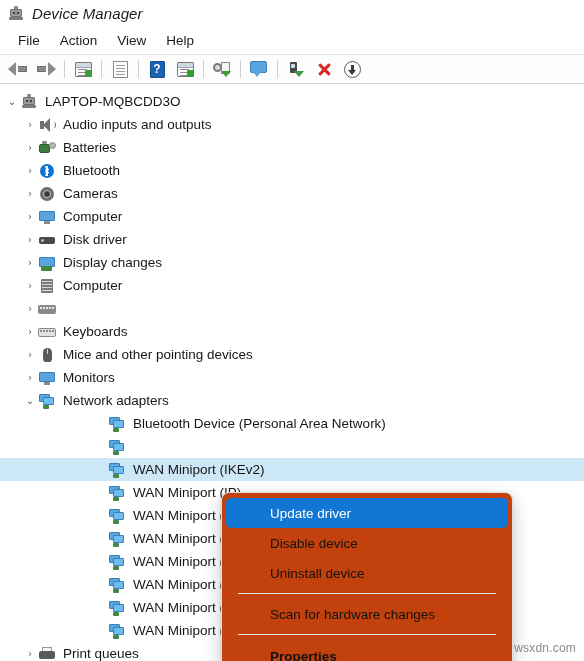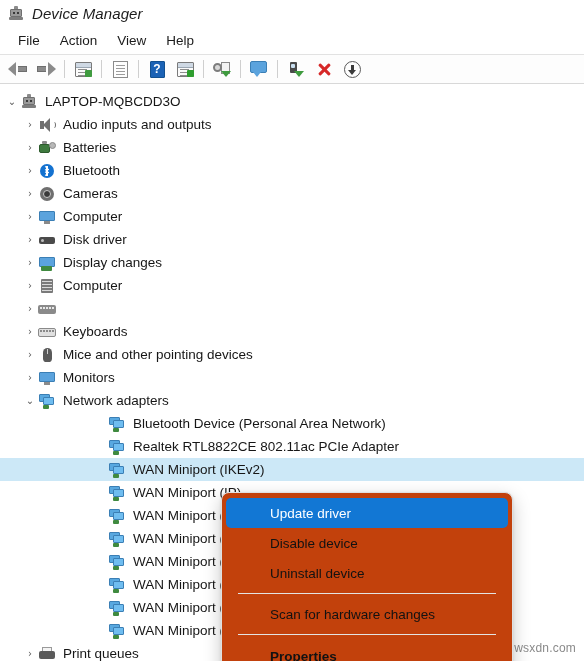--- a/index.html
+++ b/index.html
@@ -698,21 +698,20 @@
     <div class="label">Bluetooth Device (Personal Area Network)</div>
   </div>
 
   <div class="row d2">
     <div class="chev empty"></div>
     <div class="ico ic-net">
         <div class="n-s1"></div>
         <div class="n-s2"></div>
         <div class="n-plug"></div>
       </div>
-    <div class="label">Realtek RTL8822CE 802.11ac PCIe Adapter</div>
   </div>
 
   <div class="row d2 selected">
     <div class="chev empty"></div>
     <div class="ico ic-net">
         <div class="n-s1"></div>
         <div class="n-s2"></div>
         <div class="n-plug"></div>
       </div>
     <div class="label">WAN Miniport (IKEv2)</div>

